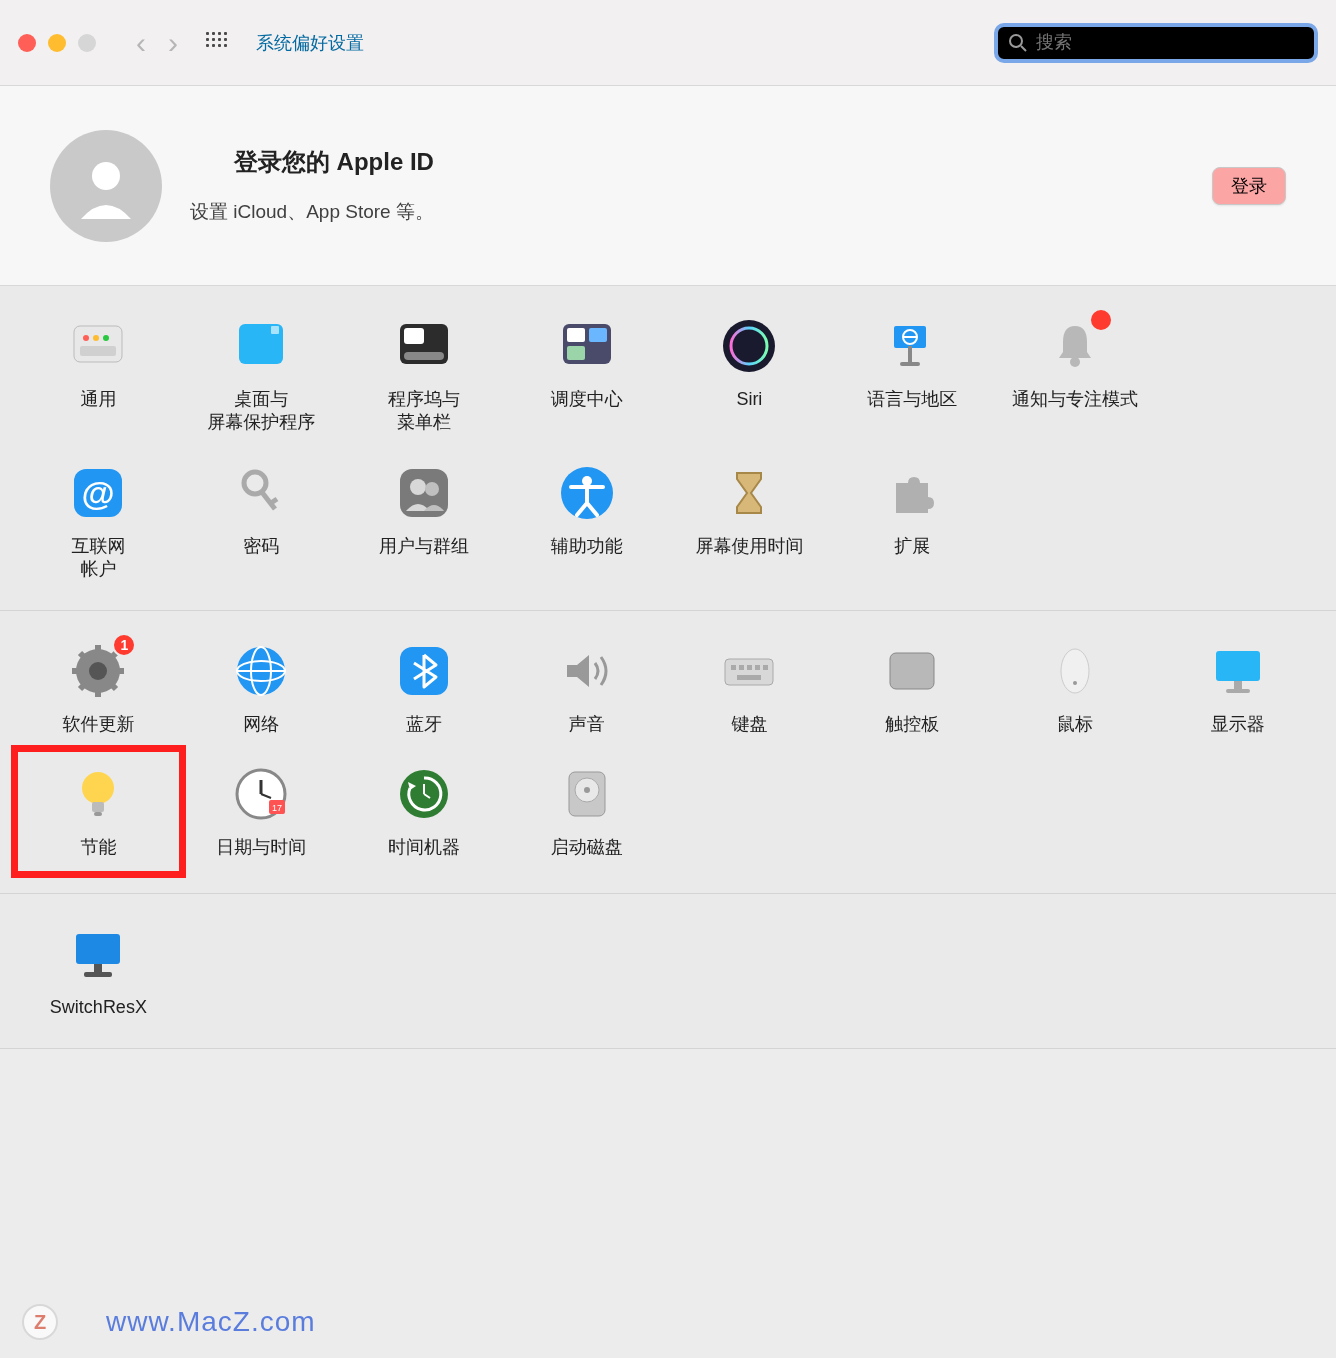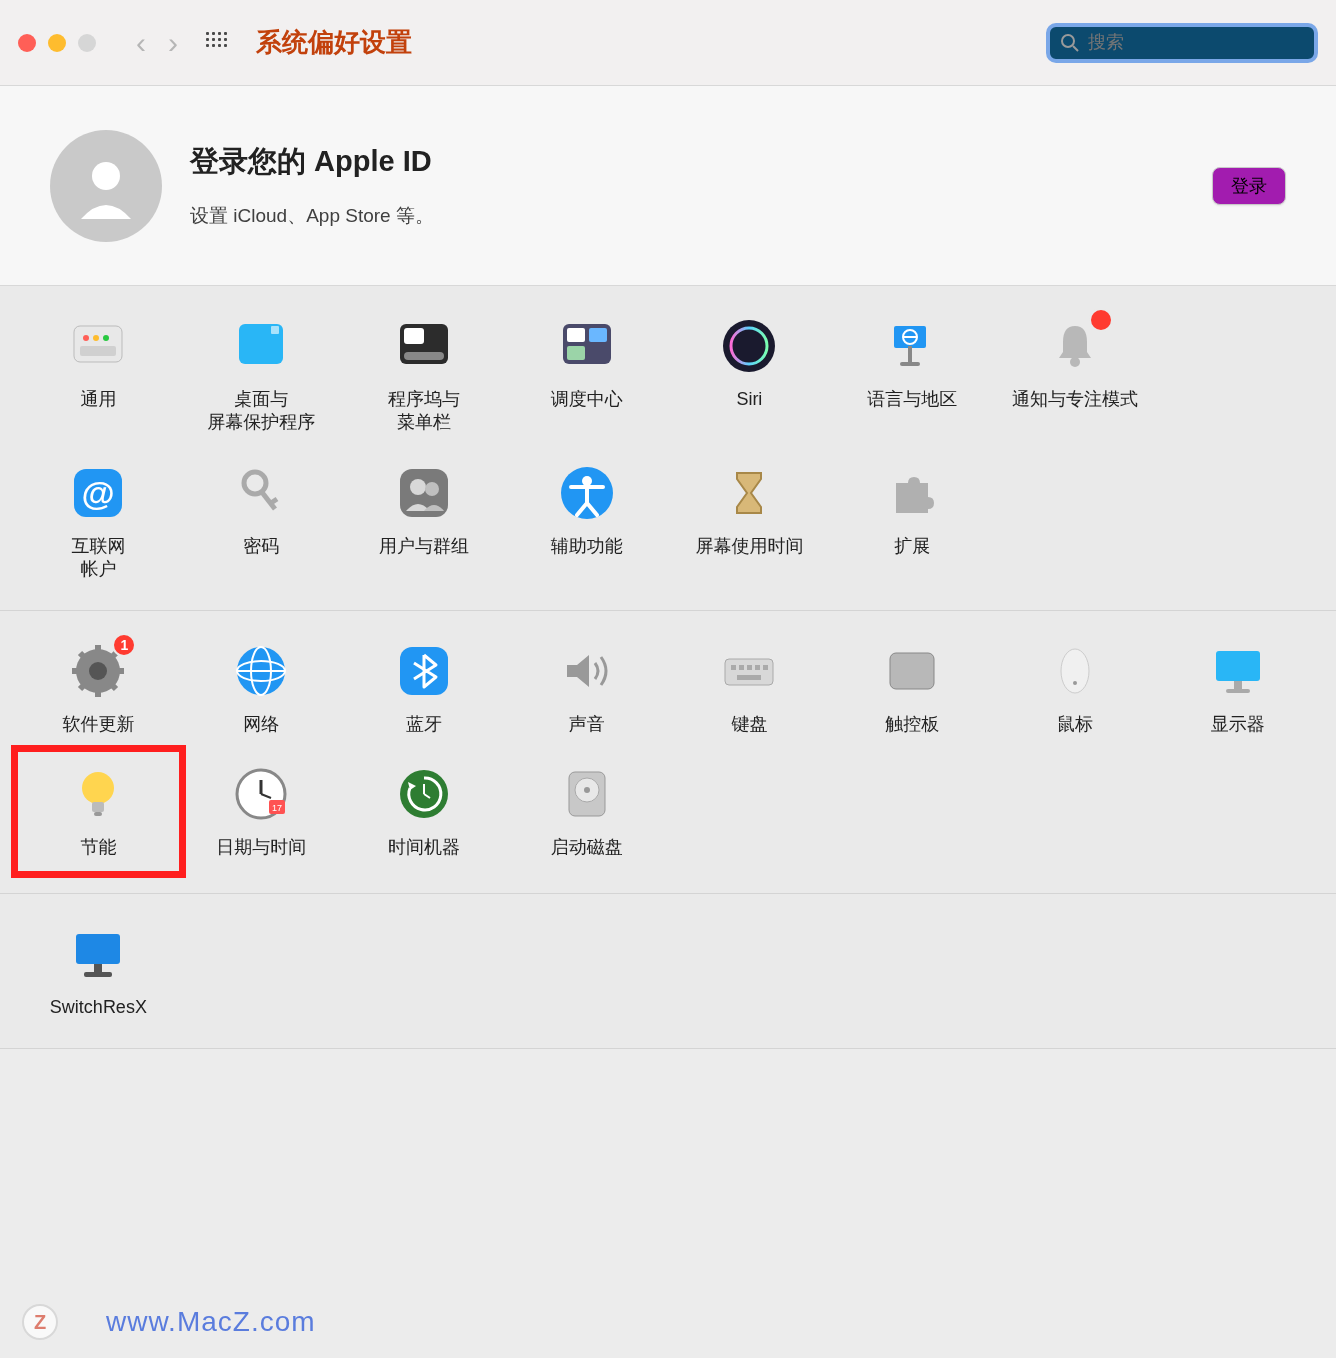--- a/index.html
+++ b/index.html
@@ -7,29 +7,29 @@
 .toolbar{height:86px;background:#f2f0f0;border-bottom:1px solid #d8d8d8;display:flex;align-items:center;padding:0 18px;}
 .traffic{display:flex;gap:12px;margin-right:40px;}
 .dot{width:18px;height:18px;border-radius:50%;}
 .dot.red{background:#ff5f57;}
 .dot.yellow{background:#febc2e;}
 .dot.grey{background:#d6d6d6;}
 .navbtns{display:flex;gap:22px;margin-right:28px;}
 .chev{color:#b6b6b6;font-size:30px;cursor:default;}
 .grid-icon{width:22px;height:22px;display:grid;grid-template-columns:repeat(4,3px);grid-template-rows:repeat(3,3px);gap:3px;margin-right:28px;}
 .grid-icon span{background:#4a4a4a;border-radius:1px;}
-.title{font-size:26px;font-weight:700;color:#c2410c;}
-.search{margin-left:auto;width:272px;height:40px;background:#0c4a6e;border:4px solid #7aa7e8;border-radius:10px;display:flex;align-items:center;padding:0 10px;}
+.title{font-size:18px;font-weight:400;color:#0369a1;}
+.search{margin-left:auto;width:324px;height:40px;background:#000000;border:4px solid #7aa7e8;border-radius:10px;display:flex;align-items:center;padding:0 10px;}
 .search svg{flex:none;}
 .search input{border:none;outline:none;font-size:18px;color:#999;margin-left:8px;width:100%;background:transparent;}
 .account{height:200px;background:#f7f7f7;border-bottom:1px solid #d8d8d8;display:flex;align-items:center;padding:0 50px;}
 .avatar{width:112px;height:112px;border-radius:50%;background:#c9c9c9;display:flex;align-items:center;justify-content:center;margin-right:28px;}
-.acct-text h2{font-size:29px;font-weight:700;color:#222;margin-bottom:21px;}
+.acct-text h2{font-size:24px;font-weight:700;color:#222;margin-bottom:21px;text-align:right;}
 .acct-text p{font-size:19px;color:#404040;}
-.signin{margin-left:auto;background:#a21caf;border:1px solid #c8c8c8;border-radius:8px;padding:6px 18px;font-size:18px;box-shadow:0 1px 2px rgba(0,0,0,0.08);}
+.signin{margin-left:auto;background:#fca5a5;border:1px solid #c8c8c8;border-radius:8px;padding:6px 18px;font-size:18px;box-shadow:0 1px 2px rgba(0,0,0,0.08);}
 .section{background:#eaeaea;border-bottom:1px solid #d4d4d4;padding:28px 20px;}
 .grid{display:grid;grid-template-columns:repeat(8,1fr);gap:6px 6px;}
 .item{display:flex;flex-direction:column;align-items:center;cursor:default;position:relative;}
 .iconbox{width:64px;height:64px;display:flex;align-items:center;justify-content:center;margin-bottom:10px;position:relative;}
 .label{font-size:18px;color:#222;text-align:center;line-height:1.3;white-space:pre-line;}
 .badge{position:absolute;top:-6px;right:-6px;width:24px;height:24px;border-radius:50%;background:#ff3b30;color:#fff;font-size:14px;font-weight:600;display:flex;align-items:center;justify-content:center;border:2px solid #eaeaea;}
 .highlight{border:7px solid #ff1e1e;padding:10px 2px 12px 2px;margin:-17px -9px -13px -9px;}
 .watermark{position:absolute;bottom:18px;left:22px;display:flex;align-items:center;gap:12px;opacity:0.7;}
 .wm-circle{width:36px;height:36px;border-radius:50%;background:#fff;border:2px solid #d0d0d0;display:flex;align-items:center;justify-content:center;font-weight:700;color:#d84f3a;font-size:20px;}
 .wm-text{font-size:28px;color:#1d4ed8;letter-spacing:1px;margin-left:36px;}

